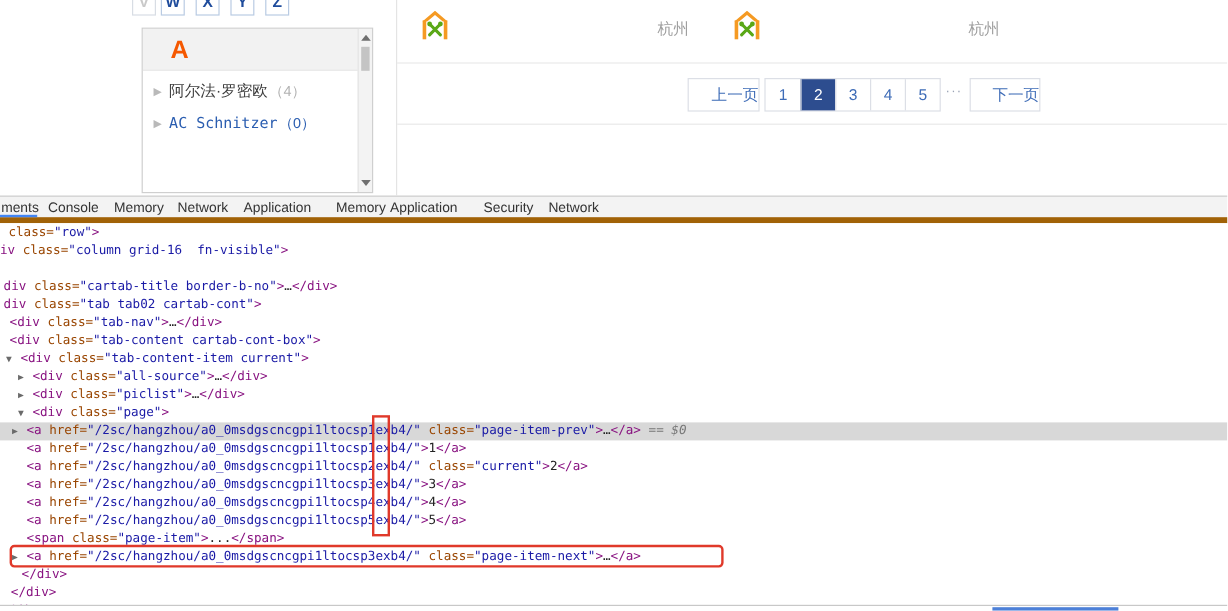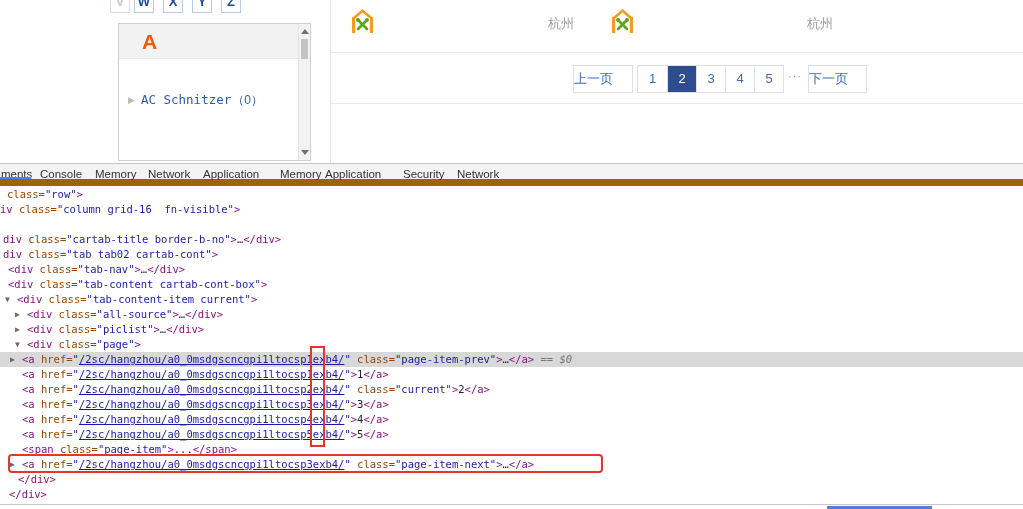--- a/index.html
+++ b/index.html
@@ -21,62 +21,62 @@
 
   
   .brand-panel{position:absolute;left:118px;top:23px;width:193px;height:138px;box-sizing:border-box;
                border:1px solid #cfcfcf;background:#fff;overflow:hidden;}
   .brand-head{height:34px;background:#f2f2f2;border-bottom:1px solid #e8e8e8;}
   .brand-head .letter{display:inline-block;margin:6px 0 0 23px;color:#f55800;font-size:21px;font-weight:bold;line-height:24px;}
   .brand-list{padding-top:3px;}
   .brand-row{height:27px;line-height:27px;padding-left:9px;white-space:nowrap;font-size:13px;color:#3c3c3c;}
   .brand-row .tri{color:#b9b9b9;font-size:9px;margin-right:6px;vertical-align:1px;}
   .brand-row .cnt{color:#b2b2b2;font-size:12px;margin-left:1px;}
-  .brand-row.link, .brand-row.link .cnt{color:#2a5db0;margin-top:24px;}
+  .brand-row.link, .brand-row.link .cnt{color:#2a5db0;}
   .brand-row.mono .bname{font-family:"DejaVu Sans Mono",monospace;font-size:12.5px;}
   .panel-scroll{position:absolute;right:0;top:0;bottom:0;width:11px;background:#f3f3f3;border-left:1px solid #e4e4e4;}
   .ps-arrow{position:absolute;left:2px;width:0;height:0;border-left:4px solid transparent;border-right:4px solid transparent;}
   .ps-up{top:5px;border-bottom:5px solid #6f6f6f;}
   .ps-down{bottom:5px;border-top:5px solid #6f6f6f;}
   .ps-thumb{position:absolute;left:2px;top:15px;width:7px;height:20px;background:#c4c4c4;}
 
   
   .garage{position:absolute;top:9px;width:21px;height:24px;}
   .garage.g1{left:352px}.garage.g2{left:612px}
   .city{position:absolute;top:16px;font-size:13px;color:#9c9c9c;line-height:16px;}
   .city.c1{left:548px}.city.c2{left:807px}
 
   
   .pbtn{position:absolute;top:65px;height:28px;box-sizing:border-box;border:1px solid #dcdfe6;background:#fff;
-        color:#3e6cb7;font-size:13px;text-align:left;line-height:26px;cursor:pointer;}
+        color:#3e6cb7;font-size:13px;text-align:right;line-height:26px;cursor:pointer;}
   .pbtn.prev{left:573px;width:60px;}
   .pbtn.next{left:808px;width:59px;}
   .pgroup{position:absolute;left:637px;top:65px;height:28px;box-sizing:border-box;border:1px solid #dcdfe6;display:flex;background:#fff;}
   .pcell{width:29px;height:26px;line-height:26px;text-align:center;color:#3e6cb7;font-size:13px;
          border-left:1px solid #dcdfe6;box-sizing:border-box;cursor:pointer;}
   .pcell:first-child{border-left:none;}
   .pcell.cur{background:#2d4d8f;color:#fff;}
   .pellipsis{position:absolute;left:785px;top:70px;width:20px;text-align:center;color:#9aa3b5;font-size:11px;letter-spacing:1px;}
 
   
   .devtools{position:absolute;left:0;top:163px;width:1023px;height:346px;background:#fff;border-top:1px solid #c4c4c4;box-sizing:border-box;}
-  .dt-tabs{position:absolute;left:0;top:0;width:100%;height:22px;background:#f3f3f3;border-bottom:7px solid #a16207;box-sizing:border-box;}
+  .dt-tabs{position:absolute;left:0;top:0;width:100%;height:22px;background:#f3f3f3;border-bottom:5px solid #a16207;box-sizing:border-box;}
   .dt-tab{position:absolute;top:0;height:22px;line-height:21px;font-size:11.5px;color:#333;white-space:nowrap;cursor:pointer;}
   .dt-tab:nth-child(1){left:1px}.dt-tab:nth-child(2){left:40px}.dt-tab:nth-child(3){left:95px}
   .dt-tab:nth-child(4){left:148px}.dt-tab:nth-child(5){left:203px}.dt-tab:nth-child(6){left:280px}
   .dt-tab:nth-child(7){left:325px}.dt-tab:nth-child(8){left:403px}.dt-tab:nth-child(9){left:457px}
   .dt-underline{position:absolute;left:0;bottom:0;width:31px;height:2px;background:#4285f4;}
 
   .dt-content{position:absolute;left:0;top:22px;width:100%;height:319px;overflow:hidden;background:#fff;
               font-family:"DejaVu Sans Mono",monospace;font-size:10.5px;}
   .code-line{position:absolute;left:0;right:0;height:15px;line-height:15px;white-space:pre;}
   .code-line.sel{background:#d8d8d8;}
   .cl-arrow{position:absolute;top:0;font-size:8px;color:#6a6a6a;line-height:15px;}
   .tag{color:#881280}.attr{color:#994500}.val{color:#1a1aa6}
-  .lnk{color:#1a1aa6;text-decoration:underline}
+  .lnk{color:#1a1aa6;}
   .com{color:#236e25}.txt{color:#232323}.dim{color:#777;font-style:italic}
 
   
   .anno-v{position:absolute;left:310px;top:346px;width:15px;height:101px;border:2px solid #e0392a;box-sizing:border-box;z-index:5;}
   .anno-r{position:absolute;left:8px;top:454px;width:595px;height:19px;border:2px solid #e0392a;border-radius:4px;box-sizing:border-box;z-index:5;}
 
   
   .bottombar{position:absolute;left:0;top:504px;width:1023px;height:5px;background:#fff;border-top:1px solid #c8c8c8;box-sizing:content-box;}
   .hthumb{position:absolute;left:827px;top:1px;width:105px;height:4px;background:#4d80d8;}
 </style>
@@ -93,20 +93,21 @@
         <div class="lbtn">X</div>
         <div class="lbtn">Y</div>
         <div class="lbtn">Z</div>
       </div>
 
     <div class="brand-panel">
       <div class="brand-head">
         <span class="letter">A</span>
       </div>
       <div class="brand-list" id="brand-list">
+          <div class="brand-row"><span class="tri">▶</span><span class="bname">阿尔法·罗密欧</span><span class="cnt">（4）</span></div>
           <div class="brand-row link mono"><span class="tri">▶</span><span class="bname">AC Schnitzer</span><span class="cnt">（0）</span></div>
         </div>
       <div class="panel-scroll">
         <div class="ps-arrow ps-up"></div>
         <div class="ps-thumb"></div>
         <div class="ps-arrow ps-down"></div>
       </div>
     </div>
 
     <div class="vdivider"></div>

